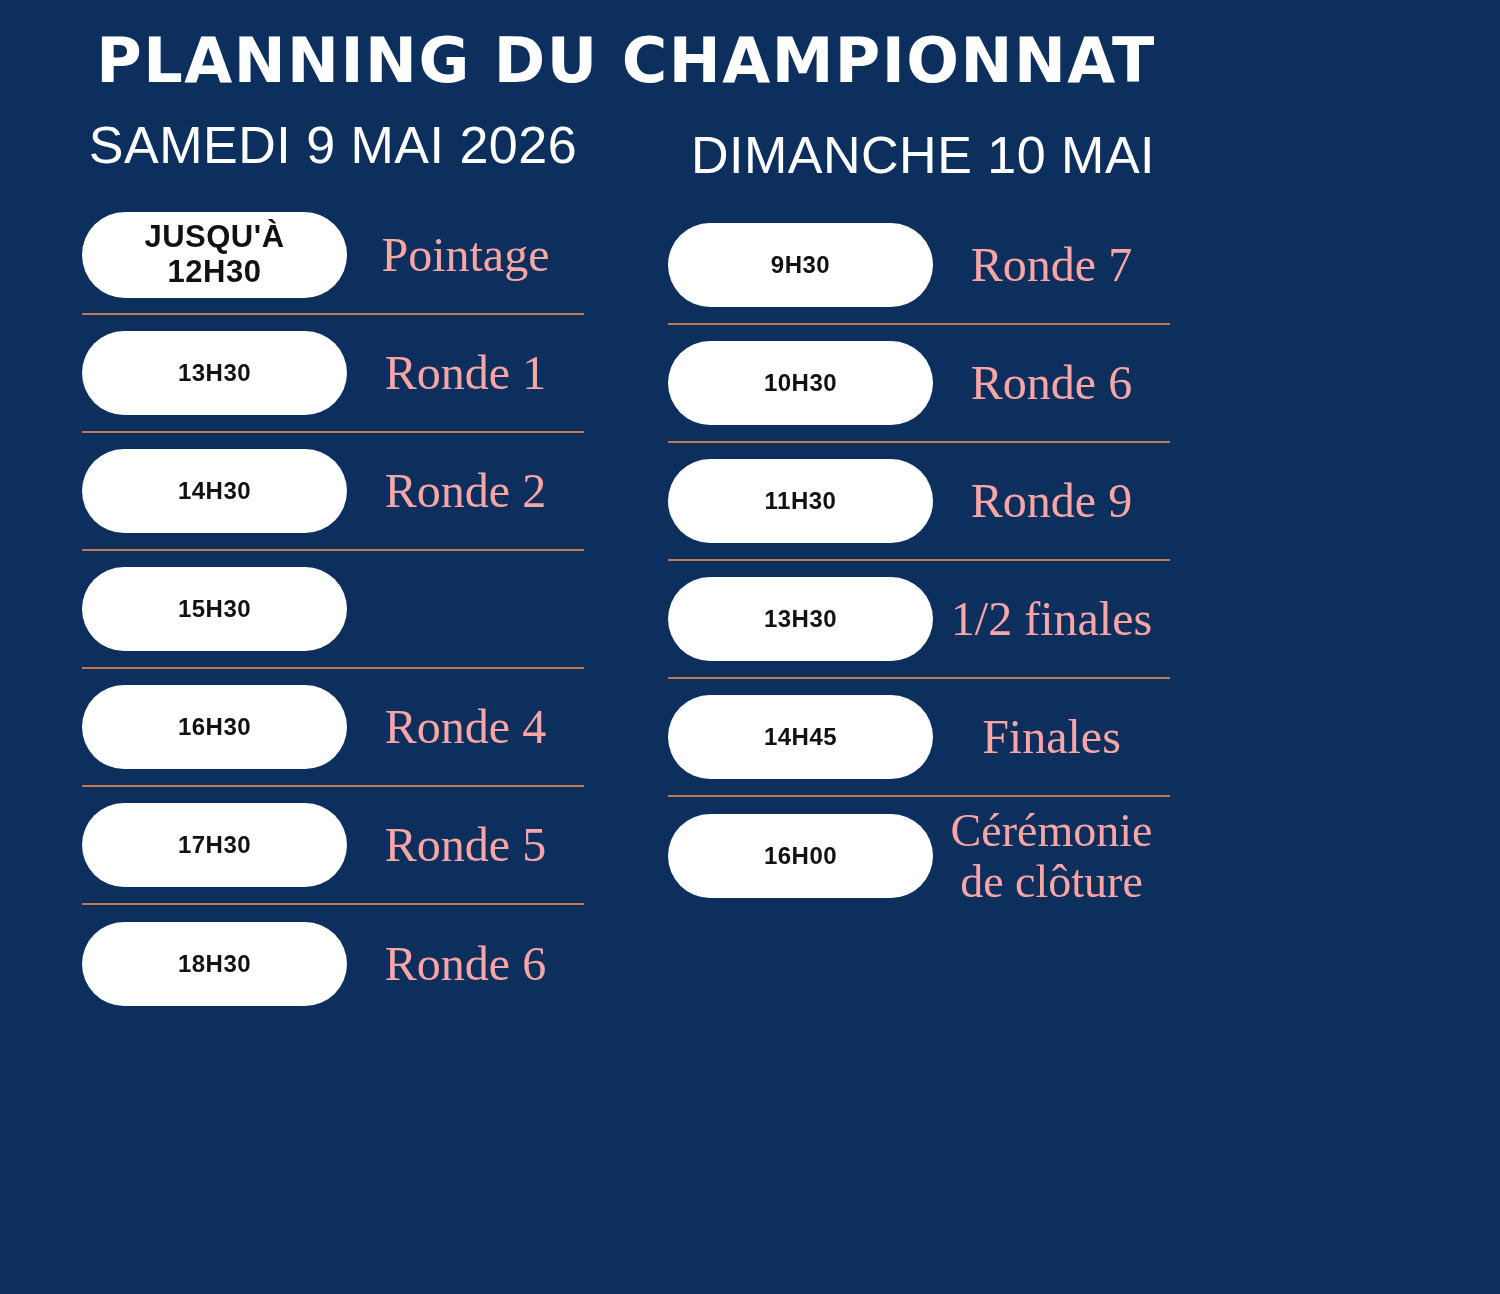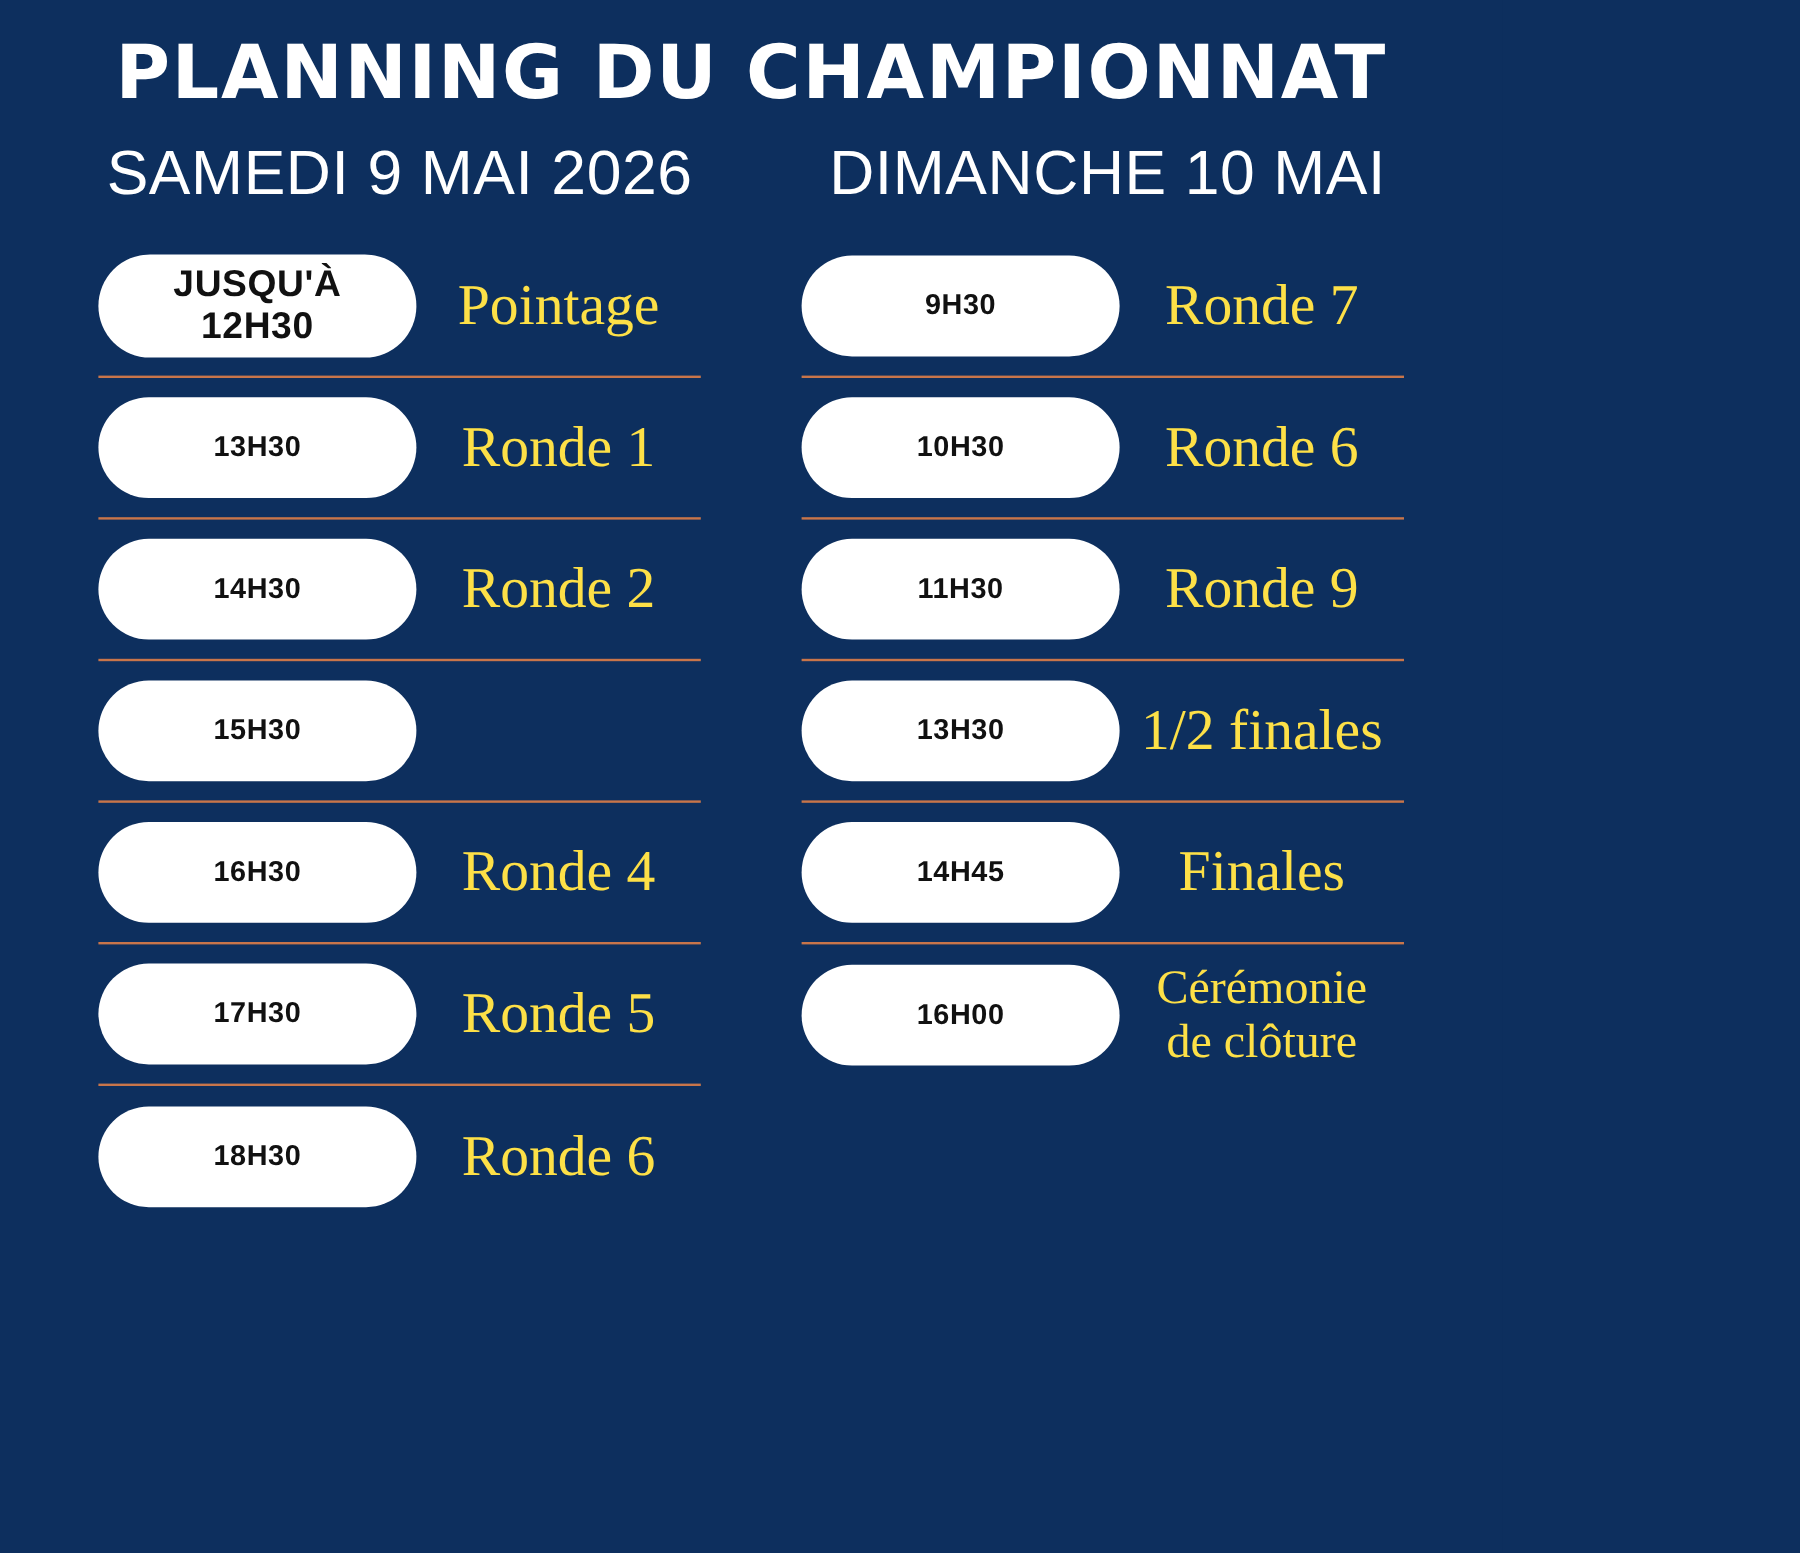--- a/index.html
+++ b/index.html
@@ -47,20 +47,21 @@
     font-family: "Liberation Sans", sans-serif;
     font-weight: normal;
     font-size: 52px;
     letter-spacing: 0.5px;
     margin-bottom: 22px;
     white-space: nowrap;
     text-align: center;
   }
   .day-col.right .day-title {
     padding-left: 8px;
+    margin-top: 10px;
   }
   .rows {
     display: flex;
     flex-direction: column;
   }
   .row {
     display: flex;
     align-items: center;
     min-height: 118px;
     box-sizing: border-box;
@@ -84,29 +85,29 @@
     line-height: 1.12;
     letter-spacing: 0.5px;
     padding: 8px 10px;
     box-sizing: border-box;
   }
   .pill.two-line {
     font-size: 31px;
   }
   .label {
     flex: 1 1 auto;
-    color: #fde047;
+    color: #fca5a5;
     font-family: "Liberation Serif", serif;
     font-size: 48px;
     line-height: 1.12;
     text-align: center;
     padding: 0 6px;
   }
   .label.small-wrap {
-    font-size: 40px;
+    font-size: 46px;
   }
 </style>
 </head>
 <body>
 
 <div class="poster">
 
   <div class="poster-title">PLANNING DU CHAMPIONNAT</div>
 
   <div class="columns">

